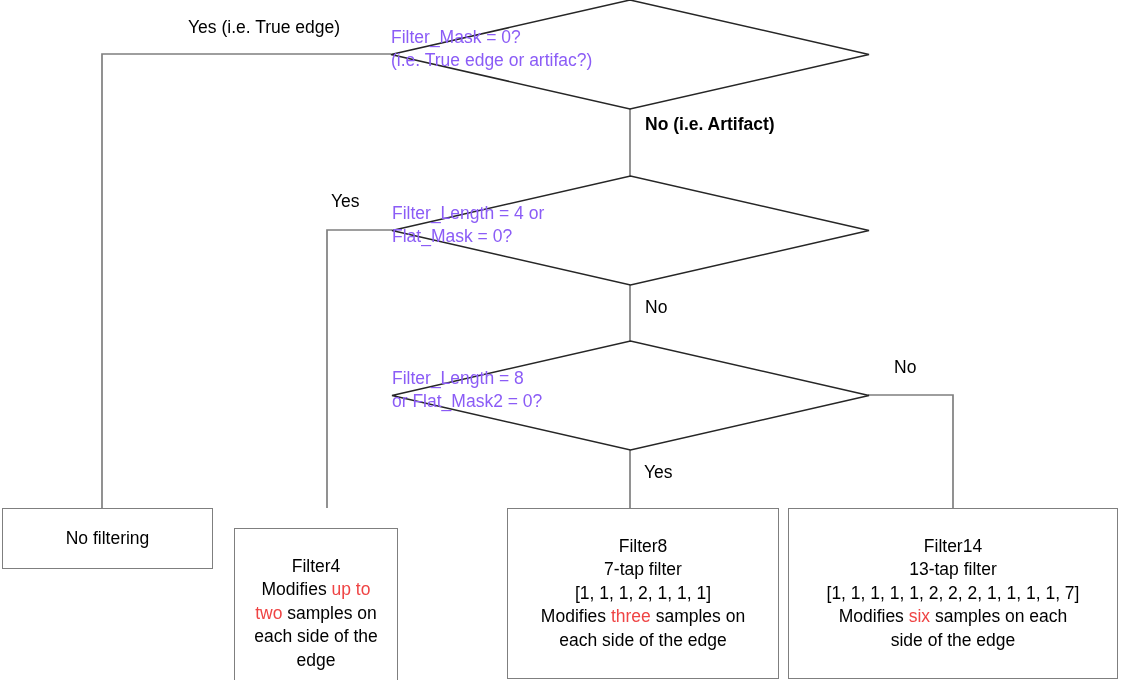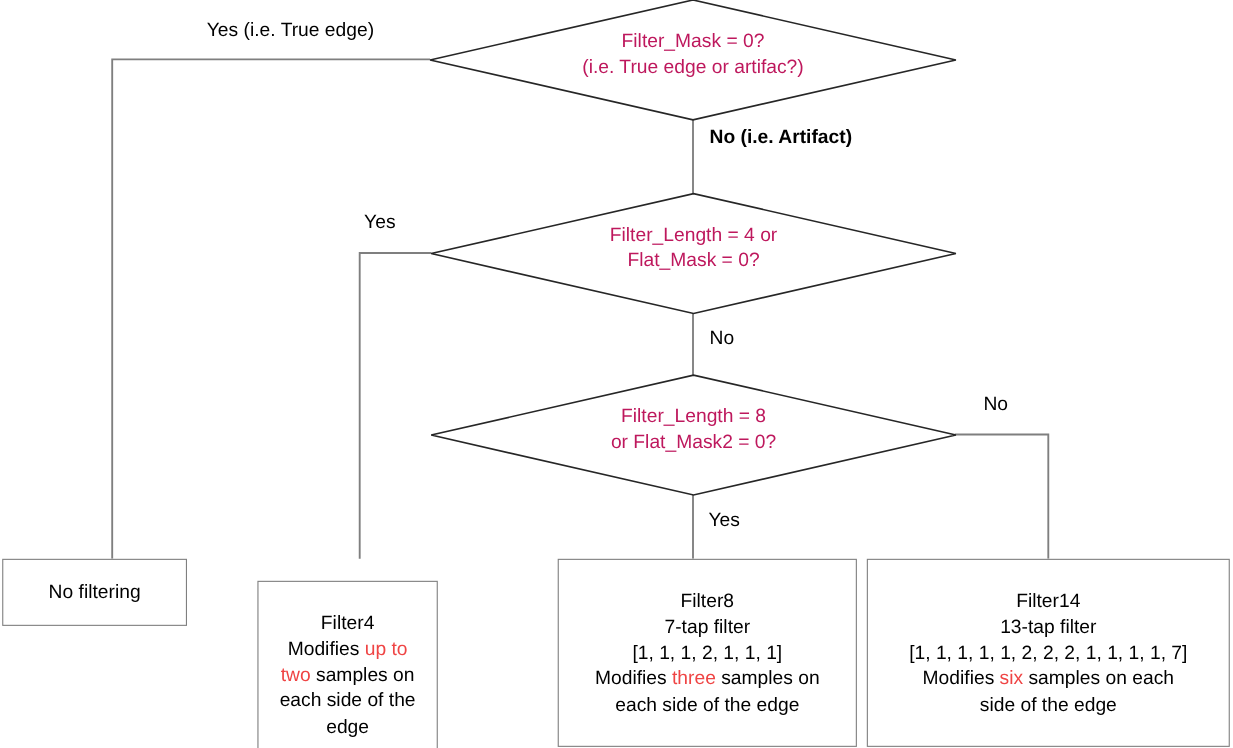--- a/index.html
+++ b/index.html
@@ -24,24 +24,23 @@
     left: 0; top: 0;
     width: 1121px;
     height: 680px;
   }
   .diamond-svg {
     position: absolute;
     overflow: visible;
   }
   .diamond-text {
     position: absolute;
-    text-align: center;
     font-size: 17.5px;
     line-height: 1.32;
-    color: #be185d;
+    color: #8b5cf6;
     white-space: nowrap;
   }
   .edge-label {
     position: absolute;
     font-size: 17.5px;
     line-height: 1.2;
     color: #000000;
     white-space: nowrap;
   }
   .proc-box {
@@ -114,21 +113,21 @@
   <div class="edge-label" style="left:645px; top:114px;font-weight:bold;">No (i.e. Artifact)</div>
 
   <div class="edge-label" style="left:331px; top:191px;">Yes</div>
 
   <div class="edge-label" style="left:645px; top:297px;">No</div>
 
   <div class="edge-label" style="left:894px; top:357px;">No</div>
 
   <div class="edge-label" style="left:644px; top:462px;">Yes</div>
 
-  <div class="proc-box" style="left:2px; top:508px; width:168px; height:61px;">
+  <div class="proc-box" style="left:2px; top:508px; width:211px; height:61px;">
     <div class="proc-inner">
         <span class="line"><span>No filtering</span></span>
       </div>
   </div>
 
   <div class="proc-box" style="left:234px; top:528px; width:164px; height:171px;">
     <div class="proc-inner">
         <span class="line"><span>Filter4</span></span>
         <span class="line"><span>Modifies </span><span class="blue">up to</span></span>
         <span class="line"><span class="blue">two</span><span> samples on</span></span>

